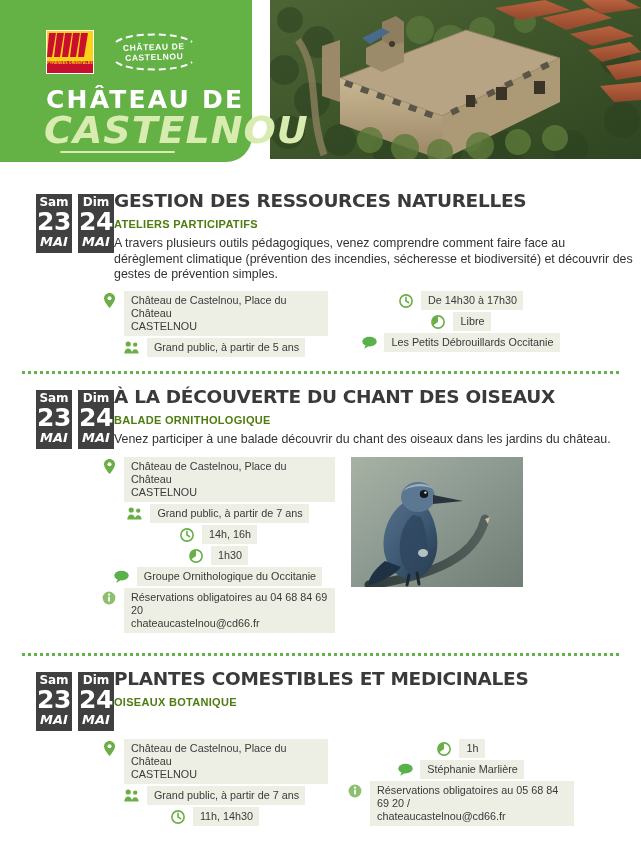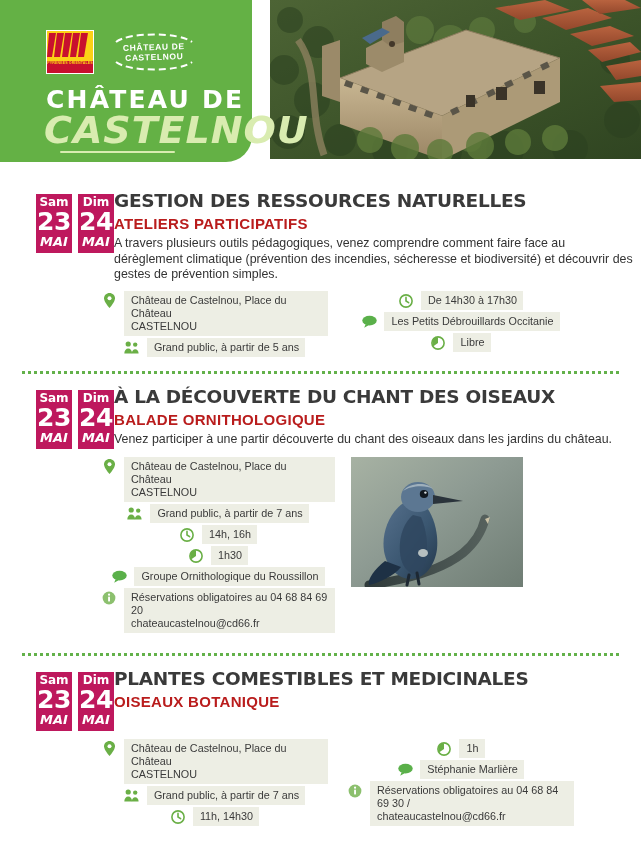--- a/index.html
+++ b/index.html
@@ -150,21 +150,21 @@
   }
   .dates {
     display: flex;
     gap: 6px;
     padding-left: 36px;
     padding-top: 4px;
     flex: 0 0 auto;
   }
   .datebox {
     width: 36px;
-    background: #be185d;
+    background: #404040;
     color: #ffffff;
     text-align: center;
     padding: 2px 0 4px 0;
     font-family: "DejaVu Sans", sans-serif;
   }
   .datebox .dow {
     font-size: 12px;
     font-weight: bold;
     line-height: 13px;
   }
@@ -189,23 +189,23 @@
     font-family: "DejaVu Sans", sans-serif;
     font-size: 18.5px;
     font-weight: bold;
     color: #3a3a3a;
     letter-spacing: -.3px;
     line-height: 22px;
     margin: 0 0 4px 0;
   }
   .ev-sub {
     font-family: "Liberation Sans", sans-serif;
-    font-size: 15px;
-    font-weight: bold;
-    color: #b91c1c;
+    font-size: 11px;
+    font-weight: bold;
+    color: #4d7c0f;
     letter-spacing: .3px;
     line-height: 16px;
     margin: 0 0 4px 0;
   }
   .ev-desc {
     font-size: 12.4px;
     line-height: 15.5px;
     color: #333333;
     margin: 0;
   }
@@ -463,38 +463,38 @@
                 <circle cx="7" cy="7" r="6.1" fill="none" stroke="#6aaf46" stroke-width="1.6"></circle>
                 <path d="M7 3.4V7l2.6 1.7" stroke="#6aaf46" stroke-width="1.6" fill="none" stroke-linecap="round"></path>
               </svg>
           </span>
           <span class="info-text">
             <span class="ln">De 14h30 à 17h30</span>
           </span>
         </div>
         <div class="info-row">
           <span class="info-icon">
+            <svg width="14" height="14" viewBox="0 0 14 14">
+                <circle cx="7" cy="7" r="6.1" fill="none" stroke="#6aaf46" stroke-width="1.6"></circle>
+                <path d="M7 7 L7 1.2 A5.8 5.8 0 0 0 2.3 10.3 Z" fill="#6aaf46"></path>
+              </svg>
+          </span>
+          <span class="info-text">
+            <span class="ln">Libre</span>
+          </span>
+        </div>
+        <div class="info-row">
+          <span class="info-icon">
             <svg width="15" height="13" viewBox="0 0 15 13">
                 <ellipse cx="7.5" cy="5.6" rx="7.2" ry="4.9" fill="#5ab04a"></ellipse>
                 <path d="M3.6 9.2 L2.2 12.8 L6.6 10.2 Z" fill="#5ab04a"></path>
               </svg>
           </span>
           <span class="info-text">
             <span class="ln">Les Petits Débrouillards Occitanie</span>
-          </span>
-        </div>
-        <div class="info-row">
-          <span class="info-icon">
-            <svg width="14" height="14" viewBox="0 0 14 14">
-                <circle cx="7" cy="7" r="6.1" fill="none" stroke="#6aaf46" stroke-width="1.6"></circle>
-                <path d="M7 7 L7 1.2 A5.8 5.8 0 0 0 2.3 10.3 Z" fill="#6aaf46"></path>
-              </svg>
-          </span>
-          <span class="info-text">
-            <span class="ln">Libre</span>
           </span>
         </div>
       </div>
     </div>
   </div>
 
   <div class="divider" style="margin-top:6px;"></div>
 
   <div class="event">
     <div class="event-head">
@@ -506,21 +506,21 @@
         </div>
         <div class="datebox">
           <div class="dow">Dim</div>
           <div class="dnum">24</div>
           <div class="dmon">MAI</div>
         </div>
       </div>
       <div class="headtext">
         <div class="ev-title">À LA DÉCOUVERTE DU CHANT DES OISEAUX</div>
         <div class="ev-sub">BALADE ORNITHOLOGIQUE</div>
-        <div class="ev-desc">Venez participer à une partir découverte du chant des oiseaux dans les jardins du château.</div>
+        <div class="ev-desc">Venez participer à une balade découvrir du chant des oiseaux dans les jardins du château.</div>
       </div>
     </div>
 
     <div class="ev2-body">
       <div class="info-col wide">
         <div class="info-row">
           <span class="info-icon">
             <svg width="11" height="15" viewBox="0 0 11 15">
                 <path d="M5.5 0C2.5 0 0 2.4 0 5.3 0 9.2 5.5 15 5.5 15S11 9.2 11 5.3C11 2.4 8.5 0 5.5 0z" fill="#6aaf46"></path>
                 <circle cx="5.5" cy="5.2" r="2" fill="#ffffff"></circle>
@@ -567,21 +567,21 @@
           </span>
         </div>
         <div class="info-row">
           <span class="info-icon">
             <svg width="15" height="13" viewBox="0 0 15 13">
                 <ellipse cx="7.5" cy="5.6" rx="7.2" ry="4.9" fill="#5ab04a"></ellipse>
                 <path d="M3.6 9.2 L2.2 12.8 L6.6 10.2 Z" fill="#5ab04a"></path>
               </svg>
           </span>
           <span class="info-text">
-            <span class="ln">Groupe Ornithologique du Roussillon</span>
+            <span class="ln">Groupe Ornithologique du Occitanie</span>
           </span>
         </div>
         <div class="info-row">
           <span class="info-icon">
             <svg width="14" height="14" viewBox="0 0 14 14">
                 <circle cx="7" cy="7" r="6.4" fill="#8cc06e"></circle>
                 <rect x="6.1" y="5.6" width="1.9" height="5" rx=".9" fill="#ffffff"></rect>
                 <circle cx="7.05" cy="3.7" r="1.1" fill="#ffffff"></circle>
               </svg>
           </span>
@@ -725,21 +725,21 @@
         </div>
         <div class="info-row">
           <span class="info-icon">
             <svg width="14" height="14" viewBox="0 0 14 14">
                 <circle cx="7" cy="7" r="6.4" fill="#8cc06e"></circle>
                 <rect x="6.1" y="5.6" width="1.9" height="5" rx=".9" fill="#ffffff"></rect>
                 <circle cx="7.05" cy="3.7" r="1.1" fill="#ffffff"></circle>
               </svg>
           </span>
           <span class="info-text">
-            <span class="ln">Réservations obligatoires au 04 68 84 69 30 /</span>
+            <span class="ln">Réservations obligatoires au 05 68 84 69 20 /</span>
             <span class="ln">chateaucastelnou@cd66.fr</span>
           </span>
         </div>
       </div>
     </div>
   </div>
 
 </div>
 
 </body></html>

